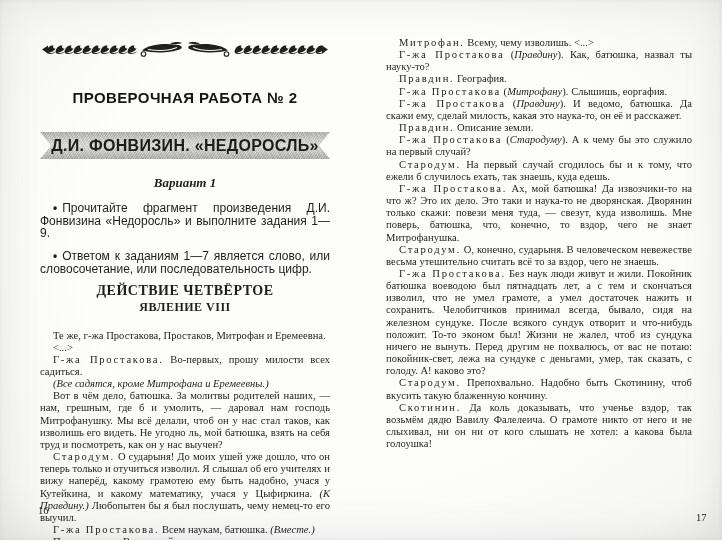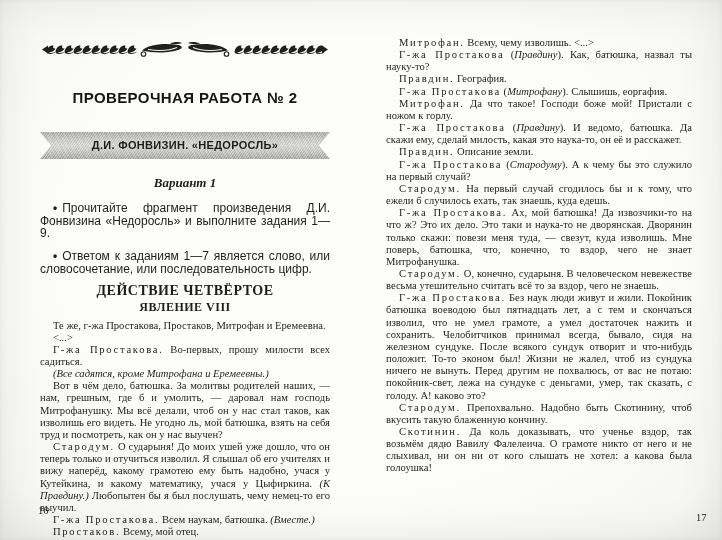--- a/index.html
+++ b/index.html
@@ -16,21 +16,21 @@
   .ornament{margin-top:40px;height:20px;text-align:center;}
   .ornament svg{display:block;margin:0 auto;}
 
   .work-title{
     margin:29px 0 0;text-align:center;
     font-family:"Liberation Sans", sans-serif;font-weight:bold;
     font-size:15px;line-height:18px;letter-spacing:.4px;color:#161615;
   }
   .banner{
     margin-top:25px;height:27px;line-height:27px;text-align:center;
-    font-family:"Liberation Sans", sans-serif;font-weight:bold;font-size:11px;
+    font-family:"Liberation Sans", sans-serif;font-weight:bold;font-size:16px;
     letter-spacing:.3px;color:#1c1c1b;
     background-image:
       repeating-linear-gradient(125deg, rgba(255,255,255,.28) 0 1px, rgba(0,0,0,.045) 1px 2px),
       linear-gradient(180deg,#a9a9a6 0%,#c7c7c4 28%,#d6d6d3 50%,#c3c3c0 74%,#a5a5a2 100%);
     clip-path:polygon(0 0,100% 0,calc(100% - 11px) 50%,100% 100%,0 100%,11px 50%);
   }
   .variant{
     margin:16px 0 0;text-align:center;
     font-style:italic;font-weight:bold;font-size:13px;line-height:15px;
   }
@@ -38,21 +38,21 @@
     margin:12px 0 0;font-family:"Liberation Sans", sans-serif;
     font-size:12px;line-height:12.7px;text-align:justify;text-indent:13px;
   }
   .bullet + .bullet{margin-top:10px;}
   .bullet .dot{font-weight:bold;margin-right:5px;}
   .act-heading{
     margin:8px 0 0;text-align:center;font-weight:bold;
     font-size:14px;line-height:14px;letter-spacing:.5px;
   }
   .scene-heading{
-    margin:2px 0 6px;text-align:center;font-weight:bold;
+    margin:2px 0 16px;text-align:center;font-weight:bold;
     font-size:12px;line-height:14px;letter-spacing:.5px;
   }
   .play-text{margin-top:2px;}
   .page-right .play-text{padding-top:37px;margin-top:0;}
   .para{
     margin:0;font-size:10.6px;line-height:12.15px;
     text-align:justify;text-indent:13px;
   }
   .speaker{letter-spacing:1.7px;}
   .ital{font-style:italic;}
@@ -144,21 +144,20 @@
 
     <div class="page-num num-left">16</div>
   </section>
 
   <section class="page page-right">
     <div class="play-text" id="right-paragraphs">
         <p class="para dialog"><span class="speaker">Митрофан.</span><span> Всему, чему изволишь. &lt;...&gt;</span></p>
         <p class="para dialog"><span class="speaker">Г-жа Простакова</span><span> (</span><span class="ital">Правдину</span><span>). Как, батюшка, назвал ты науку-то?</span></p>
         <p class="para dialog"><span class="speaker">Правдин.</span><span> География.</span></p>
         <p class="para dialog"><span class="speaker">Г-жа Простакова</span><span> (</span><span class="ital">Митрофану</span><span>). Слышишь, еоргафия.</span></p>
-        <p class="para dialog"><span class="speaker">Митрофан.</span><span> Да что такое! Господи боже мой! Пристали с ножом к горлу.</span></p>
         <p class="para dialog"><span class="speaker">Г-жа Простакова</span><span> (</span><span class="ital">Правдину</span><span>). И ведомо, батюшка. Да скажи ему, сделай милость, какая это наука-то, он её и расскажет.</span></p>
         <p class="para dialog"><span class="speaker">Правдин.</span><span> Описание земли.</span></p>
         <p class="para dialog"><span class="speaker">Г-жа Простакова</span><span> (</span><span class="ital">Стародуму</span><span>). А к чему бы это служило на первый случай?</span></p>
         <p class="para dialog"><span class="speaker">Стародум.</span><span> На первый случай сгодилось бы и к тому, что ежели б случилось ехать, так знаешь, куда едешь.</span></p>
         <p class="para dialog"><span class="speaker">Г-жа Простакова.</span><span> Ах, мой батюшка! Да извозчики-то на что ж? Это их дело. Это таки и наука-то не дворянская. Дворянин только скажи: повези меня туда, — свезут, куда изволишь. Мне поверь, батюшка, что, конечно, то вздор, чего не знает Митрофанушка.</span></p>
         <p class="para dialog"><span class="speaker">Стародум.</span><span> О, конечно, сударыня. В человеческом невежестве весьма утешительно считать всё то за вздор, чего не знаешь.</span></p>
         <p class="para dialog"><span class="speaker">Г-жа Простакова.</span><span> Без наук люди живут и жили. Покойник батюшка воеводою был пятнадцать лет, а с тем и скончаться изволил, что не умел грамоте, а умел достаточек нажить и сохранить. Челобитчиков принимал всегда, бывало, сидя на железном сундуке. После всякого сундук отворит и что-нибудь положит. То-то эконом был! Жизни не жалел, чтоб из сундука ничего не вынуть. Перед другим не похвалюсь, от вас не потаю: покойник-свет, лежа на сундуке с деньгами, умер, так сказать, с голоду. А! каково это?</span></p>
         <p class="para dialog"><span class="speaker">Стародум.</span><span> Препохвально. Надобно быть Скотинину, чтоб вкусить такую блаженную кончину.</span></p>
         <p class="para dialog"><span class="speaker">Скотинин.</span><span> Да коль доказывать, что ученье вздор, так возьмём дядю Вавилу Фалелеича. О грамоте никто от него и не слыхивал, ни он ни от кого слышать не хотел: а какова была голоушка!</span></p>
       </div>

